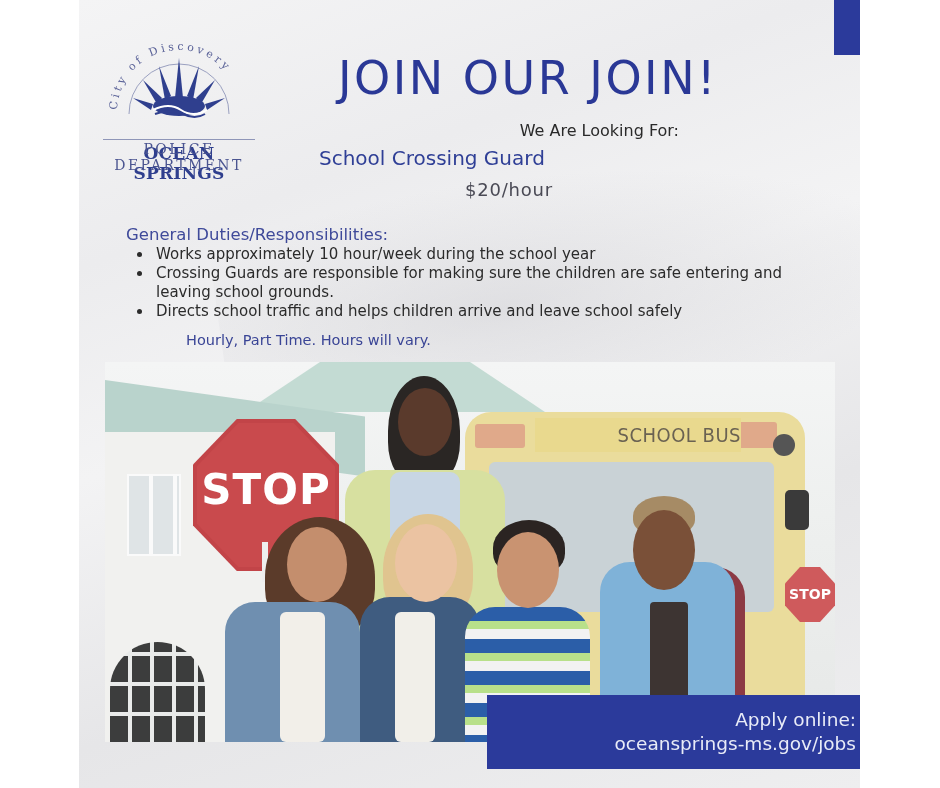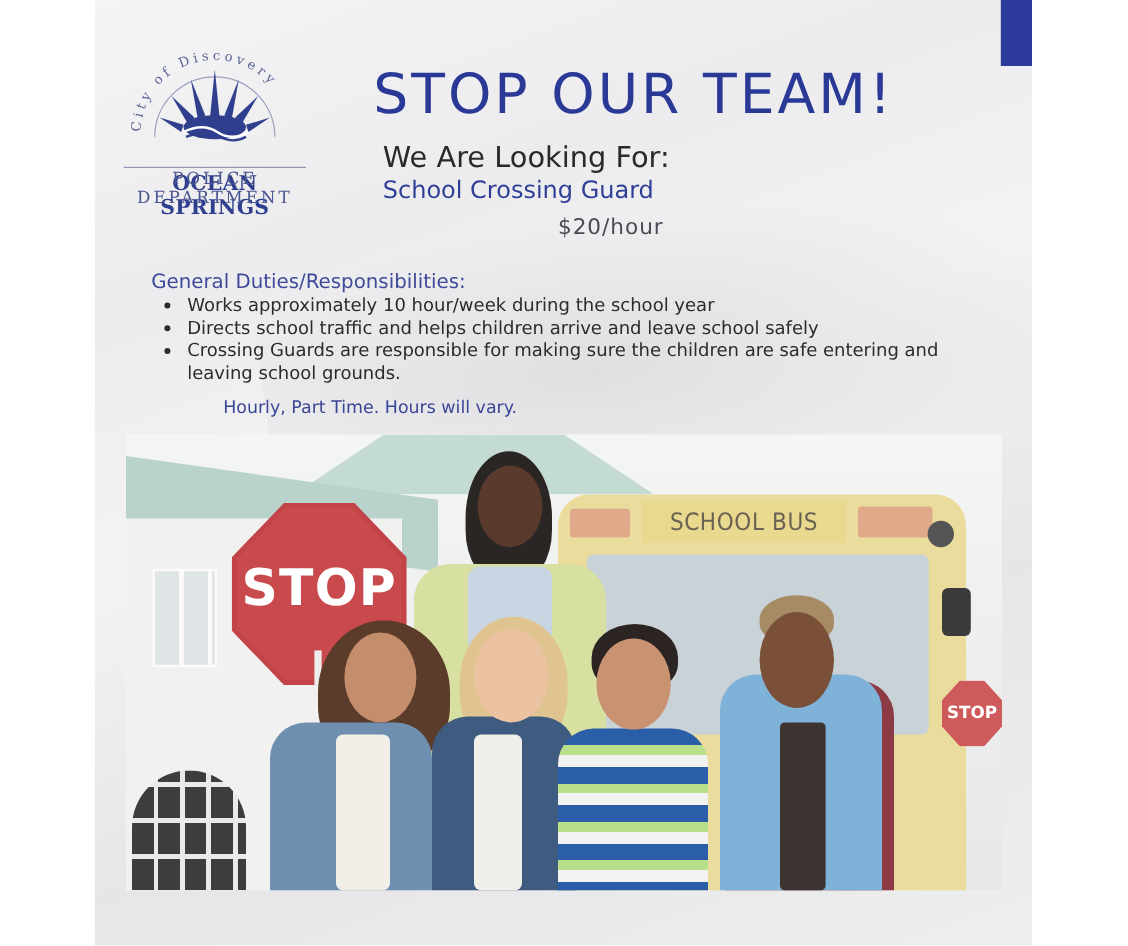--- a/index.html
+++ b/index.html
@@ -32,22 +32,22 @@
       position: absolute; left: 0; top: 101px; width: 160px; text-align: center;
       font-family: "DejaVu Serif", serif; font-size: 14px; letter-spacing: 2.4px; color: #4a5490;
     }
     
     .title {
       position: absolute; left: 194px; top: 50px; width: 510px; text-align: center;
       font-family: "DejaVu Sans", sans-serif; font-size: 46px; color: #2a3896; letter-spacing: 2.5px;
       font-weight: normal; line-height: 56px;
     }
     .looking {
-      position: absolute; left: 240px; top: 118px; width: 360px; text-align: left;
-      font-size: 24px; color: #2a2a2a; line-height: 26px;
+      position: absolute; left: 240px; top: 118px; width: 360px; text-align: right;
+      font-size: 16px; color: #2a2a2a; line-height: 26px;
     }
     .role {
       position: absolute; left: 240px; top: 145px; width: 360px; text-align: left;
       font-size: 20px; color: #2f3f96; line-height: 26px;
     }
     .pay {
       position: absolute; left: 300px; top: 177px; width: 260px; text-align: center;
       font-size: 18px; color: #4a4a55; letter-spacing: 0.8px; line-height: 26px;
     }
     .duties-head {
@@ -93,21 +93,21 @@
       position: absolute; left: 360px; top: 50px; width: 340px; height: 330px; background: #eadc9c;
       border-radius: 26px 26px 0 0;
     }
     .photo .bus-window {
       position: absolute; left: 384px; top: 100px; width: 285px; height: 150px; background: #c9d2d6;
       border-radius: 6px;
     }
     .photo .bus-sign {
       position: absolute; left: 430px; top: 56px; width: 170px; height: 34px; background: #e9d98e;
       font-family: "DejaVu Sans Condensed", "DejaVu Sans", sans-serif; font-size: 20px; color: #6a6252;
-      text-align: center; line-height: 34px; letter-spacing: 0.5px;
+      text-align: right; line-height: 34px; letter-spacing: 0.5px; padding-left: 36px;
     }
     .photo .bus-light-l { position: absolute; left: 370px; top: 62px; width: 50px; height: 24px; background: #e0a98a; border-radius: 3px; }
     .photo .bus-light-r { position: absolute; left: 610px; top: 60px; width: 62px; height: 26px; background: #e0a98a; border-radius: 3px; }
     .photo .mirror { position: absolute; left: 680px; top: 128px; width: 24px; height: 40px; background: #3a3a3a; border-radius: 5px; }
     .photo .speaker { position: absolute; left: 668px; top: 72px; width: 22px; height: 22px; background: #555; border-radius: 50%; }
     .photo .stop-sign {
       position: absolute; left: 88px; top: 57px; width: 146px; height: 152px; background: #c24448;
       clip-path: polygon(30% 0, 70% 0, 100% 30%, 100% 70%, 70% 100%, 30% 100%, 0 70%, 0 30%);
     }
     .photo .stop-inner {
@@ -167,38 +167,38 @@
       </g>
       <ellipse cx="80" cy="66" rx="26" ry="10" fill="#2f3f8e"></ellipse>
       <path d="M 54 70 Q 70 62 82 70 T 108 70" fill="none" stroke="#ffffff" stroke-width="2"></path>
       <path d="M 56 74 Q 72 68 84 74 T 106 74" fill="none" stroke="#2f3f8e" stroke-width="2"></path>
     </svg>
     <div class="logo-main">OCEAN SPRINGS</div>
     <div class="logo-rule"></div>
     <div class="logo-sub">POLICE DEPARTMENT</div>
   </div>
 
-  <div class="title">STOP OUR TEAM!</div>
+  <div class="title">JOIN OUR JOIN!</div>
   <div class="looking">We Are Looking For:</div>
   <div class="role">School Crossing Guard</div>
   <div class="pay">$20/hour</div>
 
   <div class="duties-head">General Duties/Responsibilities:</div>
   <ul class="duties">
     <li>
       <span class="dot"></span>
       <span>Works approximately 10 hour/week during the school year</span>
     </li>
     <li>
       <span class="dot"></span>
-      <span>Directs school traffic and helps children arrive and leave school safely</span>
+      <span>Crossing Guards are responsible for making sure the children are safe entering and leaving school grounds.</span>
     </li>
     <li>
       <span class="dot"></span>
-      <span>Crossing Guards are responsible for making sure the children are safe entering and leaving school grounds.</span>
+      <span>Directs school traffic and helps children arrive and leave school safely</span>
     </li>
   </ul>
   <div class="hours">Hourly, Part Time. Hours will vary.</div>
 
   <div class="photo">
     <div class="roof2"></div>
     <div class="roof1"></div>
     <div class="bldg"></div>
     <div class="win1"></div>
     <div class="win2"></div>
@@ -246,13 +246,17 @@
 
     <div class="person">
       <div class="body" style="left:500px;top:205px;width:140px;height:175px;background:#8c3a44;"></div>
       <div class="body" style="left:495px;top:200px;width:135px;height:180px;background:#7fb2d8;"></div>
       <div class="body" style="left:545px;top:240px;width:38px;height:140px;background:#3d3432;border-radius:4px;"></div>
       <div class="hair" style="left:528px;top:134px;width:62px;height:40px;background:#a68b65;"></div>
       <div class="head" style="left:528px;top:148px;width:62px;height:80px;background:#7a5038;"></div>
     </div>
   </div>
 
+  <div class="apply">
+    <div class="apply-line1">Apply online:</div>
+    <div class="apply-line2">oceansprings-ms.gov/jobs</div>
+  </div>
 </div>
 
 </body></html>

